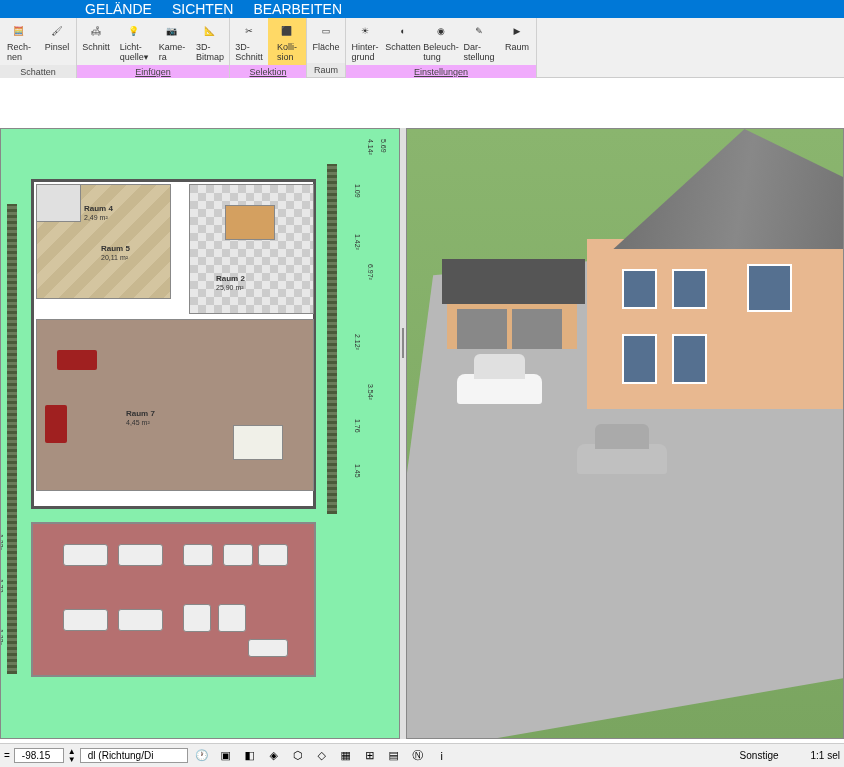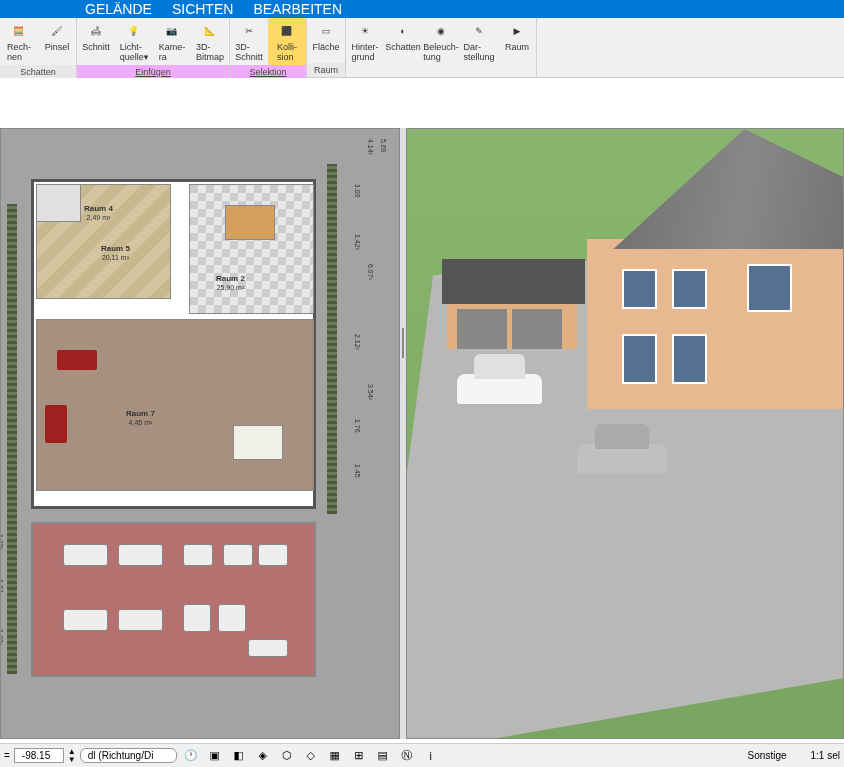--- a/index.html
+++ b/index.html
@@ -15,21 +15,21 @@
     .ribbon-group-label { font-size: 9px; text-align: center; color: #444; padding: 2px 0; background: #e8e8e8; }
     .ribbon-btn { display: flex; flex-direction: column; align-items: center; justify-content: flex-start; width: 38px; padding: 2px 1px; cursor: pointer; font-size: 9px; color: #333; }
     .ribbon-btn.selected { background: #ffd966; }
     .ribbon-btn .icon { width: 22px; height: 22px; display: flex; align-items: center; justify-content: center; margin-bottom: 1px; }
     .ribbon-btn .label { text-align: left; line-height: 1.1; }
     .ribbon-group.highlighted .ribbon-group-label { background: #f0abfc; text-decoration: underline; }
 
     
     .content { position: absolute; top: 78px; bottom: 28px; left: 0; right: 0; display: flex; background: #fff; }
     .viewport-container { display: flex; flex: 1; margin-top: 50px; }
-    .viewport-2d { width: 400px; border: 1px solid #888; position: relative; background: #a3a3a3; overflow: hidden; text-align: center; }
+    .viewport-2d { width: 400px; border: 1px solid #888; position: relative; background: #86efac; overflow: hidden; }
     .splitter { width: 6px; background: #e0e0e0; cursor: ew-resize; position: relative; }
     .splitter::after { content: ''; position: absolute; left: 2px; top: 200px; width: 2px; height: 30px; background: #888; }
     .viewport-3d { flex: 1; border: 1px solid #888; position: relative; overflow: hidden; background: linear-gradient(180deg, #8ab56e 0%, #7aa560 100%); }
 
     
     .plan-container { position: absolute; left: 10px; top: 5px; right: 20px; bottom: 10px; }
     .bushes-left { position: absolute; left: -4px; top: 70px; width: 10px; height: 470px; background: repeating-linear-gradient(0deg, #4a5a3a 0, #4a5a3a 3px, #6a7a5a 3px, #6a7a5a 6px); }
     .bushes-right { position: absolute; right: 42px; top: 30px; width: 10px; height: 350px; background: repeating-linear-gradient(0deg, #4a5a3a 0, #4a5a3a 3px, #6a7a5a 3px, #6a7a5a 6px); }
     
     .house-outline { position: absolute; left: 20px; top: 45px; width: 285px; height: 330px; border: 3px solid #555; background: #fff; }
@@ -157,20 +157,21 @@
         </div>
         <div class="ribbon-btn">
           <div class="icon">✎</div>
           <div class="label">Dar-<br>stellung</div>
         </div>
         <div class="ribbon-btn">
           <div class="icon">▶</div>
           <div class="label">Raum</div>
         </div>
       </div>
+      <div class="ribbon-group-label">Einstellungen</div>
     </div>
   </div>
 
 <div class="content">
   <div class="viewport-container">
 
     <div class="viewport-2d">
       <div class="plan-container">
         <div class="bushes-left"></div>
         <div class="bushes-right"></div>
@@ -263,28 +264,28 @@
         <div class="car-top-3d" style="background:#aaa;"></div>
       </div>
     </div>
   </div>
 </div>
 
 <div class="status-bar">
   <span>=</span>
   <input class="status-input" value="-98.15" style="">
   <span style="font-size:8px; line-height:0.9;">▲<br>▼</span>
-  <input class="status-input" style="width: 97px; border-radius: 6px;" value="dl (Richtung/Di">
+  <input class="status-input" style="width: 108px;" value="dl (Richtung/Di">
   <span class="status-btn">🕐</span>
   <span class="status-btn">▣</span>
   <span class="status-btn">◧</span>
   <span class="status-btn">◈</span>
   <span class="status-btn">⬡</span>
   <span class="status-btn">◇</span>
   <span class="status-btn">▦</span>
   <span class="status-btn">⊞</span>
   <span class="status-btn">▤</span>
   <span class="status-btn">Ⓝ</span>
   <span class="status-btn">ℹ</span>
   <span class="status-spacer"></span>
   <span>Sonstige</span>
-  <span style="margin-left:20px;">1:1 sel</span>
+  <span style="margin-left:28px;">1:1 sel</span>
 </div>
 
 </body></html>

